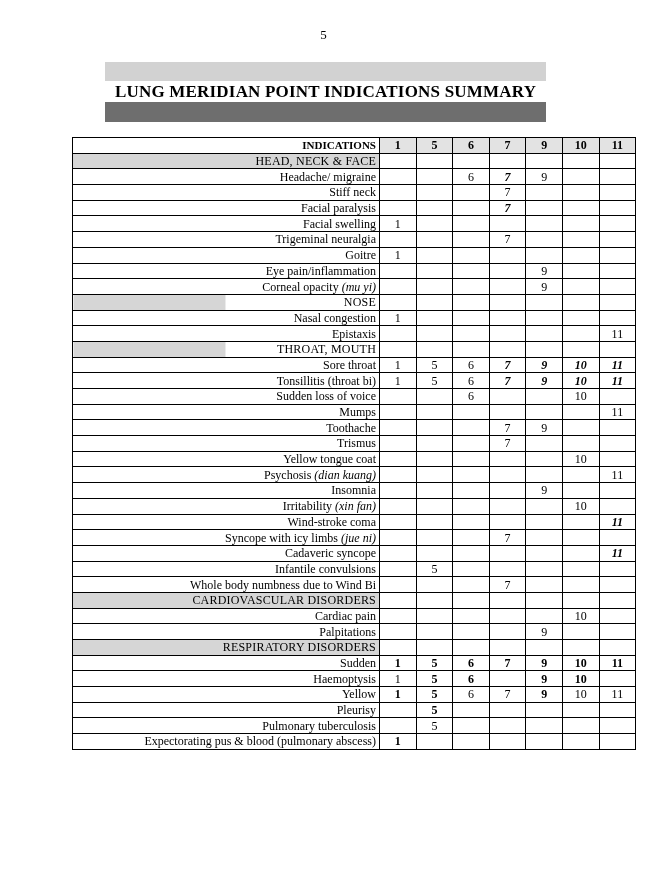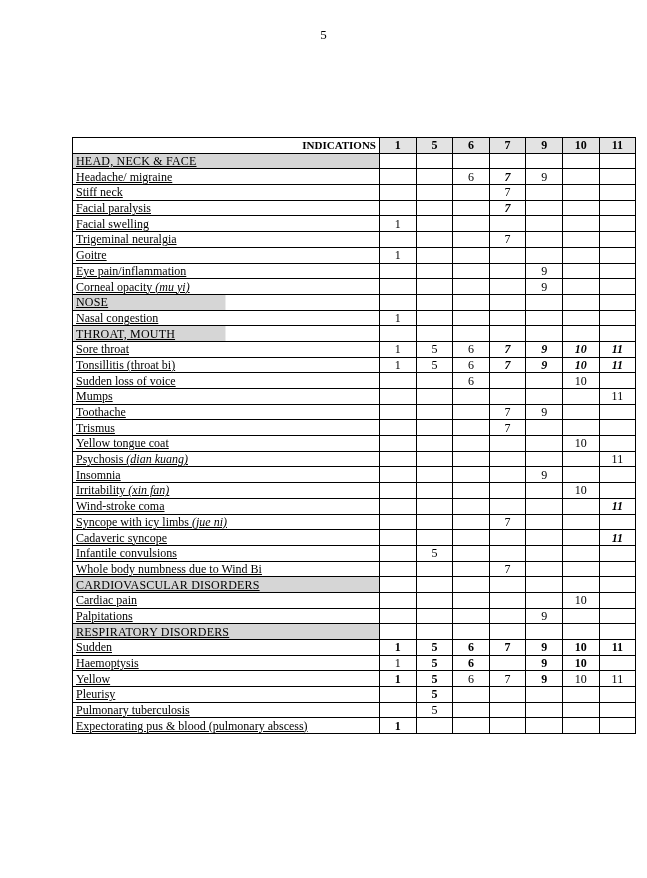--- a/index.html
+++ b/index.html
@@ -51,21 +51,21 @@
   }
   th.label-h{
     text-align:right;font-weight:bold;padding-left:4px;font-size:11px;
     width:300px;
   }
   th.pt{
     background:var(--header-shade);
     text-align:center;font-weight:bold;
     width:29.6px;
   }
-  td.label{text-align:left;padding-left:4px;text-decoration:underline;}
+  td.label{text-align:right;padding-left:4px;}
   td.label em{font-style:italic;}
   td.pt{
     text-align:center;
     border-left-color:var(--grid-minor);
     border-right-color:var(--grid-minor);
   }
   td.pt.bold{font-weight:bold;}
   td.pt.boldital{font-weight:bold;font-style:italic;}
   td.section{letter-spacing:0.2px;}
   td.section.shade-full{background:var(--section-shade);}
@@ -73,20 +73,25 @@
     background:linear-gradient(to right, var(--section-shade) 0, var(--section-shade) 152px, #ffffff 152px);
   }
 </style>
 </head>
 <body>
 
 <div class="page">
 
   <div class="page-number">5</div>
 
+  <div class="title-block">
+    <div class="bar-top"></div>
+    <div class="title-text">LUNG MERIDIAN POINT INDICATIONS SUMMARY</div>
+    <div class="bar-bottom"></div>
+  </div>
 
   <table class="ind">
     <thead>
       <tr>
         <th class="label-h">INDICATIONS</th>
       <th class="pt">1</th>
           <th class="pt">5</th>
           <th class="pt">6</th>
           <th class="pt">7</th>
           <th class="pt">9</th>
@@ -199,20 +204,30 @@
           <td class="label">Nasal congestion</td>
           <td class="pt">1</td>
           <td class="pt"></td>
           <td class="pt"></td>
           <td class="pt"></td>
           <td class="pt"></td>
           <td class="pt"></td>
           <td class="pt"></td>
         </tr>
         <tr>
+          <td class="label">Epistaxis</td>
+          <td class="pt"></td>
+          <td class="pt"></td>
+          <td class="pt"></td>
+          <td class="pt"></td>
+          <td class="pt"></td>
+          <td class="pt"></td>
+          <td class="pt">11</td>
+        </tr>
+        <tr>
           <td class="label section shade-short">THROAT, MOUTH</td>
           <td class="pt"></td>
           <td class="pt"></td>
           <td class="pt"></td>
           <td class="pt"></td>
           <td class="pt"></td>
           <td class="pt"></td>
           <td class="pt"></td>
         </tr>
         <tr>

